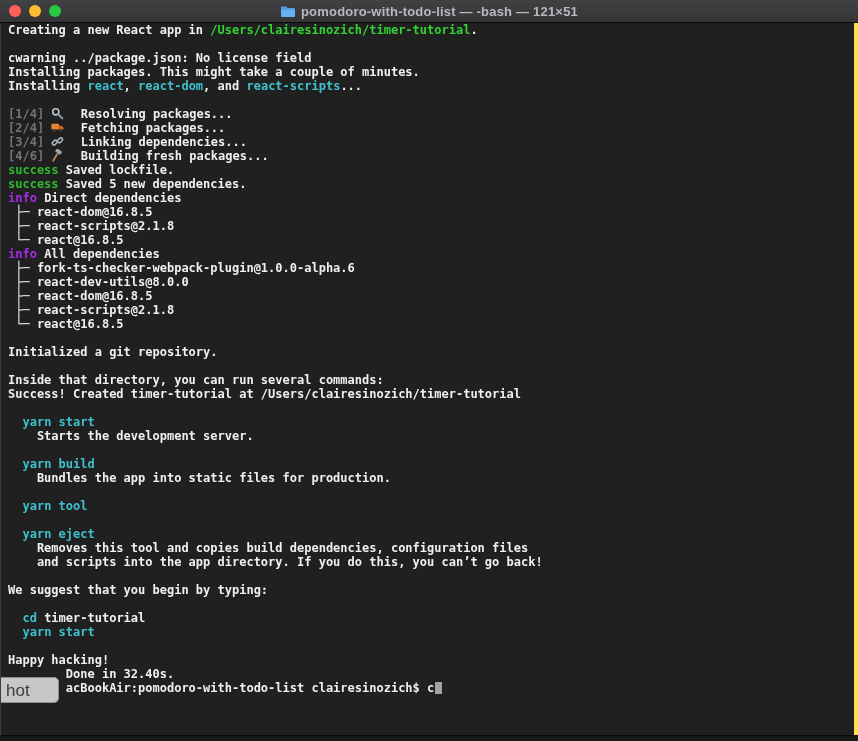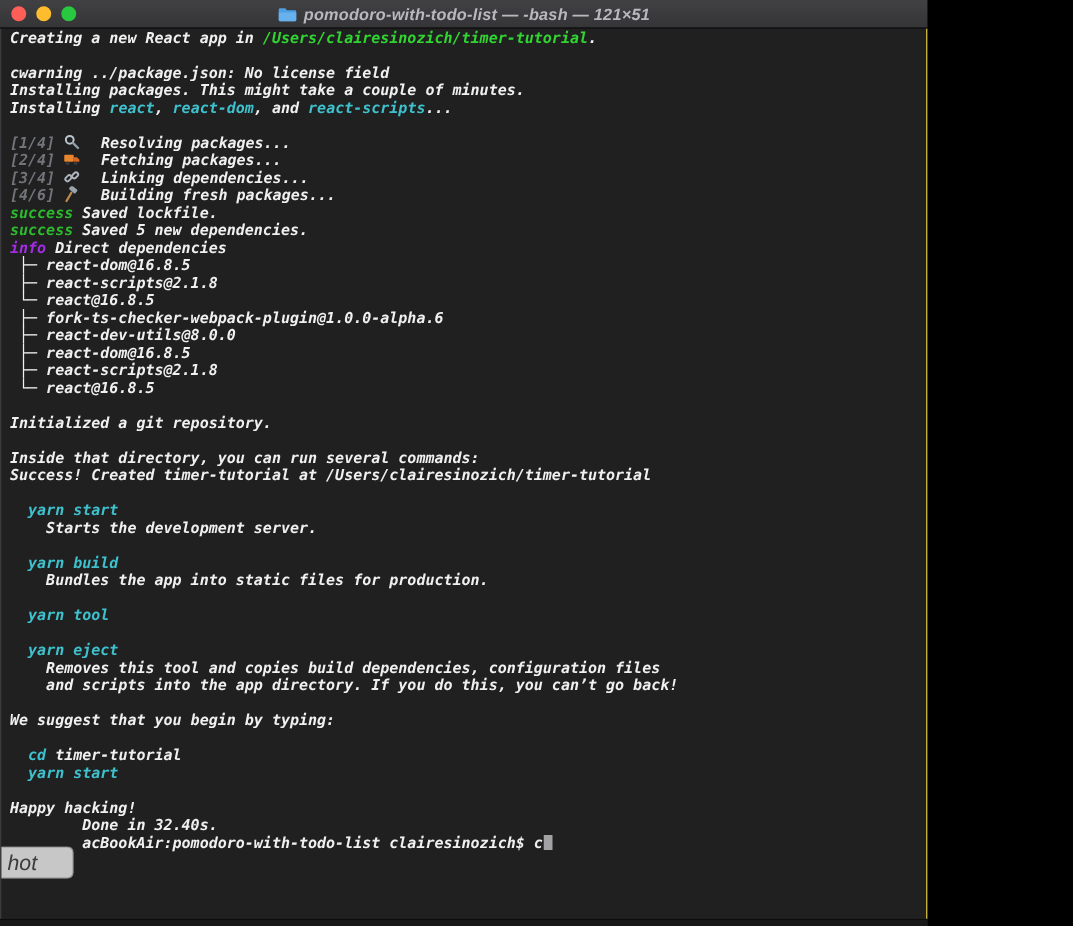--- a/index.html
+++ b/index.html
@@ -1,22 +1,21 @@
 <!DOCTYPE html>
 <html><head>
 <meta charset="utf-8">
 <style>
   html,body{margin:0;padding:0;background:#000;}
   .window{
     position:relative;
-    width:742px;height:741px;
+    width:858px;height:741px;
     overflow:hidden;
     font-family:"DejaVu Sans Mono", monospace;
     background:var(--terminal-bg,#202021);
-    font-style:italic;
   }
   
   .titlebar{
     position:relative;
     height:22px;
     background:linear-gradient(var(--titlebar-top,#414144), var(--titlebar-bottom,#353538));
     border-bottom:1px solid #0a0a0a;
     display:flex;align-items:center;
   }
   .traffic{position:absolute;left:9px;top:0;height:22px;display:flex;align-items:center;gap:8px;}
@@ -32,21 +31,21 @@
   }
   .title-wrap svg{display:block;}
   
   .screen{
     position:relative;
     height:712px;
     background:var(--terminal-bg,#202021);
     box-sizing:border-box;
     padding:0 0 0 7px;
     border-left:1px solid #3c3c3e;
-    border-right:1px solid #fde047;
+    border-right:4px solid #fde047;
     overflow:hidden;
     cursor:text;
   }
   .t-line{
     white-space:pre;
     height:14px;line-height:14px;
     font-size:12px;font-weight:bold;
     color:var(--fg,#f0f0f0);
   }
   .c-fg{color:var(--fg,#f0f0f0);}
@@ -135,20 +134,21 @@
         <div class="t-line"><span class="c-gray">[4/6] </span><span class="emoji"><svg width="13" height="13" viewBox="0 0 13 13">
               <rect x="4.4" y="0.7" width="6.4" height="3.8" rx="0.9" transform="rotate(38 7.6 2.6)" fill="#9aa4ad"></rect>
               <line x1="6.1" y1="5.2" x2="2.2" y2="11.8" stroke="#c08a4c" stroke-width="1.8" stroke-linecap="round"></line>
             </svg></span><span class="c-fg">  Building fresh packages...</span></div>
         <div class="t-line"><span class="c-green">success</span><span class="c-fg"> Saved lockfile.</span></div>
         <div class="t-line"><span class="c-green">success</span><span class="c-fg"> Saved 5 new dependencies.</span></div>
         <div class="t-line"><span class="c-purple">info</span><span class="c-fg"> Direct dependencies</span></div>
         <div class="t-line"><span class="c-fg"> ├─ react-dom@16.8.5</span></div>
         <div class="t-line"><span class="c-fg"> ├─ react-scripts@2.1.8</span></div>
         <div class="t-line"><span class="c-fg"> └─ react@16.8.5</span></div>
+        <div class="t-line"><span class="c-purple">info</span><span class="c-fg"> All dependencies</span></div>
         <div class="t-line"><span class="c-fg"> ├─ fork-ts-checker-webpack-plugin@1.0.0-alpha.6</span></div>
         <div class="t-line"><span class="c-fg"> ├─ react-dev-utils@8.0.0</span></div>
         <div class="t-line"><span class="c-fg"> ├─ react-dom@16.8.5</span></div>
         <div class="t-line"><span class="c-fg"> ├─ react-scripts@2.1.8</span></div>
         <div class="t-line"><span class="c-fg"> └─ react@16.8.5</span></div>
         <div class="t-line"></div>
         <div class="t-line"><span class="c-fg">Initialized a git repository.</span></div>
         <div class="t-line"></div>
         <div class="t-line"><span class="c-fg">Inside that directory, you can run several commands:</span></div>
         <div class="t-line"><span class="c-fg">Success! Created timer-tutorial at /Users/clairesinozich/timer-tutorial</span></div>

